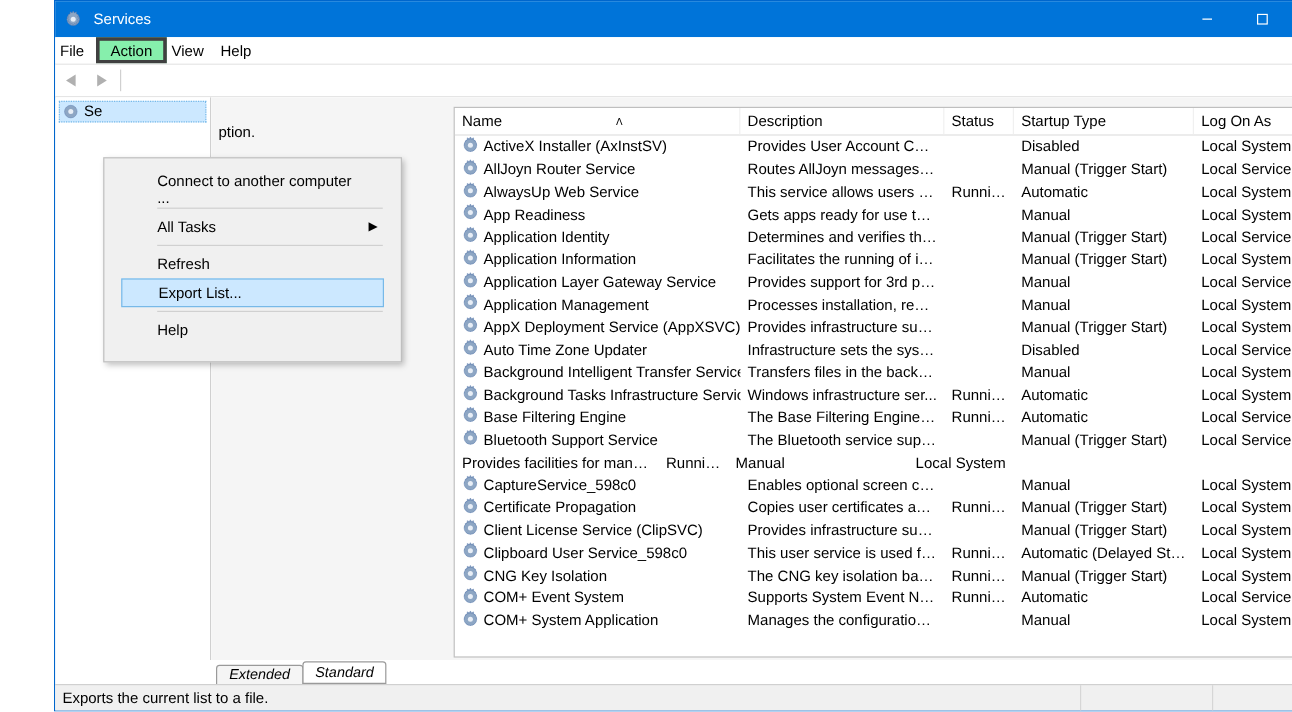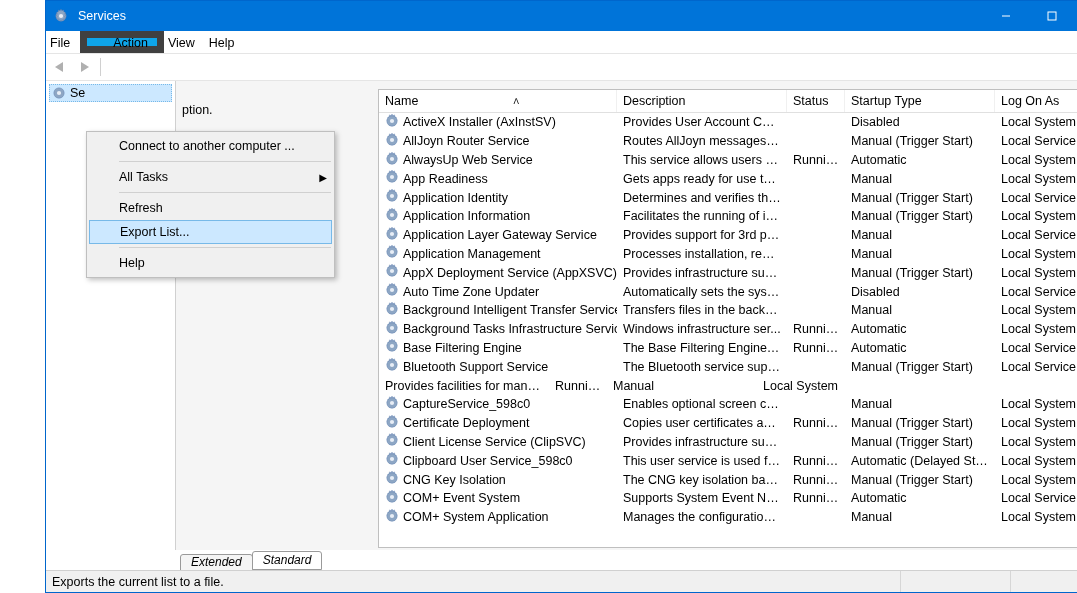--- a/index.html
+++ b/index.html
@@ -5,25 +5,25 @@
   * { box-sizing: border-box; }
   html, body { margin:0; padding:0; font-family: "Segoe UI", Tahoma, sans-serif; font-size:12.5px; color:#000; background:#fff; }
   .window { width:1077px; height:593px; display:flex; flex-direction:column; border:1px solid #0066cc;margin-left:45px; }
   .titlebar { height:30px; background:#0074d9; color:#fff; display:flex; align-items:center; }
   .titlebar .app-icon-wrap { padding:0 8px; display:flex; align-items:center; }
   .titlebar .title { flex:1; padding-left:2px; font-size:12.5px; }
   .win-controls { display:flex; height:100%; }
   .win-btn { width:46px; display:flex; align-items:center; justify-content:center; color:#fff; }
   .menubar { height:22px; background:#fff; display:flex; align-items:stretch; border-bottom:0; }
   .menubar .menu-item { padding:2px 10px 0 4px; display:flex; align-items:center; }
-  .menubar .menu-item.open { background:#0ea5e9; border:7px solid #404040; padding:1px 9px 0 26px; }
+  .menubar .menu-item.open { background:#86efac; border:3px solid #404040; padding:1px 9px 0 9px; }
   .toolbar { height:28px; background:#fff; display:flex; align-items:center; padding:2px 4px; gap:4px; border-top:1px solid #e5e5e5; border-bottom:1px solid #e5e5e5; }
   .tb-btn { width:20px; height:20px; display:flex; align-items:center; justify-content:center; }
   .tb-sep { width:1px; height:18px; background:#d0d0d0; margin:0 2px; }
-  .popup-menu { position:absolute; top:50px; left:40px; width:249px; background:#f0f0f0; border:1px solid #bfbfbf; box-shadow:2px 2px 5px rgba(0,0,0,0.25); padding:2px; z-index:50; }
+  .popup-menu { position:absolute; top:50px; left:40px; width:249px; background:#f0f0f0; border:1px solid #bfbfbf; box-shadow:2px 2px 5px rgba(0,0,0,0.25); padding:14px; z-index:50; }
   .popup-item { display:flex; align-items:center; height:24px; }
   .popup-item .gutter { width:28px; }
   .popup-item .label { flex:1; padding-left:2px; }
   .popup-item .arrow { width:18px; text-align:center; font-size:10px; }
   .popup-item.highlight { background:#cce8ff; border:1px solid #77b9e8; height:24px; }
   .popup-sep { height:1px; background:#d0d0d0; margin:3px 1px 3px 30px; }
   .content-area { flex:1; display:flex; flex-direction:column; position:relative; overflow:hidden; }
   .tree-and-list { flex:1; display:flex; min-height:0; }
   .left-pane { width:130px; border-right:1px solid #d0d0d0; background:#fff; padding:3px; }
   .tree-root { display:flex; align-items:center; gap:4px; padding:1px 2px; background:#cce8ff; border:1px dotted #77b9e8; }
@@ -309,21 +309,21 @@
                   </div>
                   <div class="row">
                     <div class="cell name">
                       <span><svg class="gear" viewBox="0 0 16 16">
                           <path class="g" d="M8 0l1 2 2-1 0 2 2 1-1 2 2 1-2 1 1 2-2 1 0 2-2-1-1 2-1-2-2 1 0-2-2-1 1-2-2-1 2-1-1-2 2-1 0-2 2 1z"></path>
                           <circle class="g" cx="8" cy="8" r="6"></circle>
                           <circle class="c" cx="8" cy="8" r="2.4"></circle>
                         </svg></span>
                       <span>Auto Time Zone Updater</span>
                     </div>
-                    <div class="cell desc">Automatically sets the syste...</div>
+                    <div class="cell desc">Infrastructure sets the syste...</div>
                     <div class="cell status"></div>
                     <div class="cell startup">Disabled</div>
                     <div class="cell logon">Local Service</div>
                   </div>
                   <div class="row">
                     <div class="cell name">
                       <span><svg class="gear" viewBox="0 0 16 16">
                           <path class="g" d="M8 0l1 2 2-1 0 2 2 1-1 2 2 1-2 1 1 2-2 1 0 2-2-1-1 2-1-2-2 1 0-2-2-1 1-2-2-1 2-1-1-2 2-1 0-2 2 1z"></path>
                           <circle class="g" cx="8" cy="8" r="6"></circle>
                           <circle class="c" cx="8" cy="8" r="2.4"></circle>
@@ -397,21 +397,21 @@
                     <div class="cell startup">Manual</div>
                     <div class="cell logon">Local System</div>
                   </div>
                   <div class="row">
                     <div class="cell name">
                       <span><svg class="gear" viewBox="0 0 16 16">
                           <path class="g" d="M8 0l1 2 2-1 0 2 2 1-1 2 2 1-2 1 1 2-2 1 0 2-2-1-1 2-1-2-2 1 0-2-2-1 1-2-2-1 2-1-1-2 2-1 0-2 2 1z"></path>
                           <circle class="g" cx="8" cy="8" r="6"></circle>
                           <circle class="c" cx="8" cy="8" r="2.4"></circle>
                         </svg></span>
-                      <span>Certificate Deployment</span>
+                      <span>Certificate Propagation</span>
                     </div>
                     <div class="cell desc">Copies user certificates and...</div>
                     <div class="cell status">Running</div>
                     <div class="cell startup">Manual (Trigger Start)</div>
                     <div class="cell logon">Local System</div>
                   </div>
                   <div class="row">
                     <div class="cell name">
                       <span><svg class="gear" viewBox="0 0 16 16">
                           <path class="g" d="M8 0l1 2 2-1 0 2 2 1-1 2 2 1-2 1 1 2-2 1 0 2-2-1-1 2-1-2-2 1 0-2-2-1 1-2-2-1 2-1-1-2 2-1 0-2 2 1z"></path>

